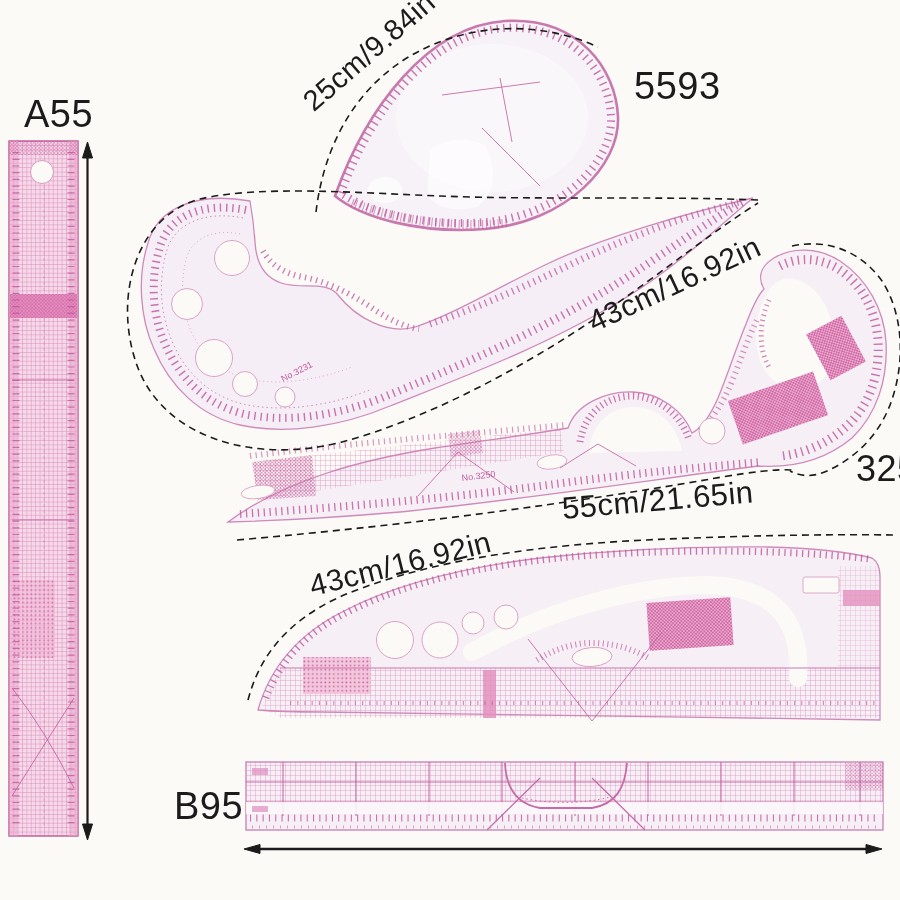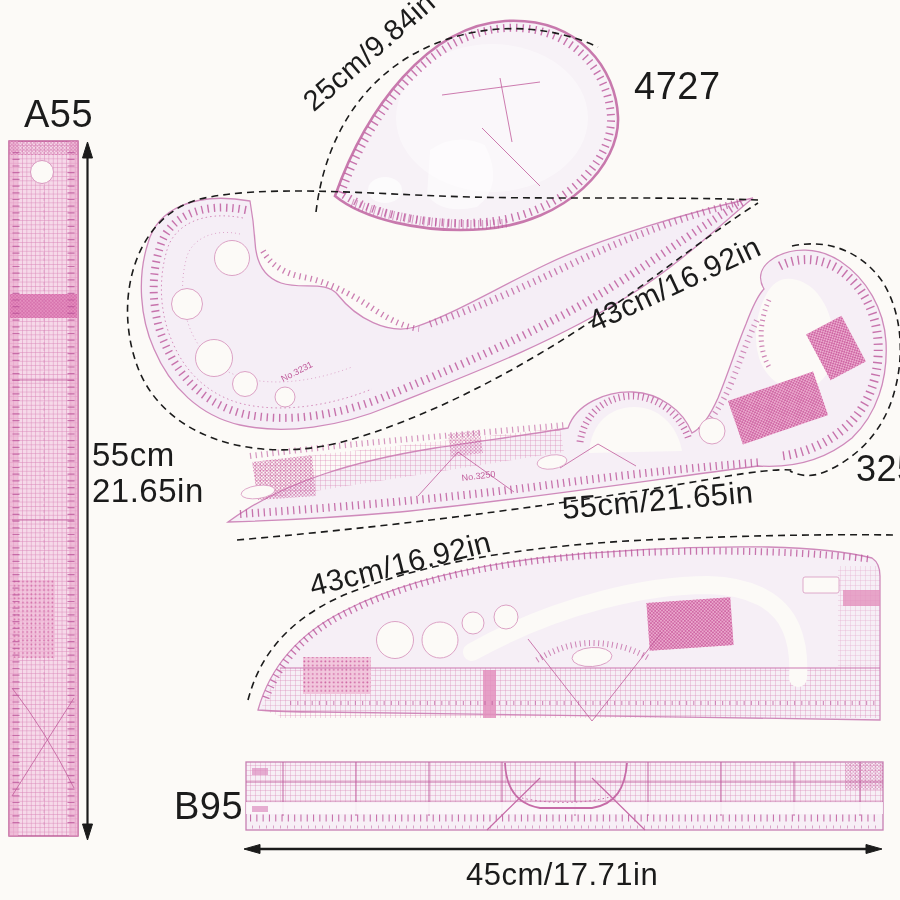--- a/index.html
+++ b/index.html
@@ -169,29 +169,24 @@
   <g stroke="#1b1b1b" fill="#1b1b1b">
     <line x1="254" y1="849" x2="872" y2="849" stroke-width="2.4"></line>
     <polygon points="244,849 260,844.5 260,853.5"></polygon>
     <polygon points="882,849 866,844.5 866,853.5"></polygon>
   </g>
 </svg>
 
   <div class="lbl code" style="left:24px;top:94px">A55</div>
 
   <div class="lbl dim rot" style="left:318px;top:86px;font-size:29px;transform:rotate(-41deg)">25cm/9.84in</div>
-  <div class="lbl code" style="left:634px;top:66px">4727</div>
+  <div class="lbl code" style="left:634px;top:66px">5593</div>
 
   <div class="lbl dim rot" style="left:597px;top:306px;font-size:30px;transform:rotate(-25deg)">43cm/16.92in</div>
 
-  <div class="lbl" style="left:92px;top:437px;font-size:33px">
-    <div>55cm</div>
-    <div>21.65in</div>
-  </div>
 
   <div class="lbl code" style="left:856px;top:450px;font-size:36px">3250</div>
   <div class="lbl dim" style="left:562px;top:492px;transform:rotate(-5deg);transform-origin:0 50%">55cm/21.65in</div>
 
   <div class="lbl dim rot" style="left:314px;top:570px;font-size:30px;transform:rotate(-14deg)">43cm/16.92in</div>
 
   <div class="lbl code" style="left:174px;top:786px">B95</div>
-  <div class="lbl dim" style="left:466px;top:858px">45cm/17.71in</div>
 </div>
 
 </body></html>

